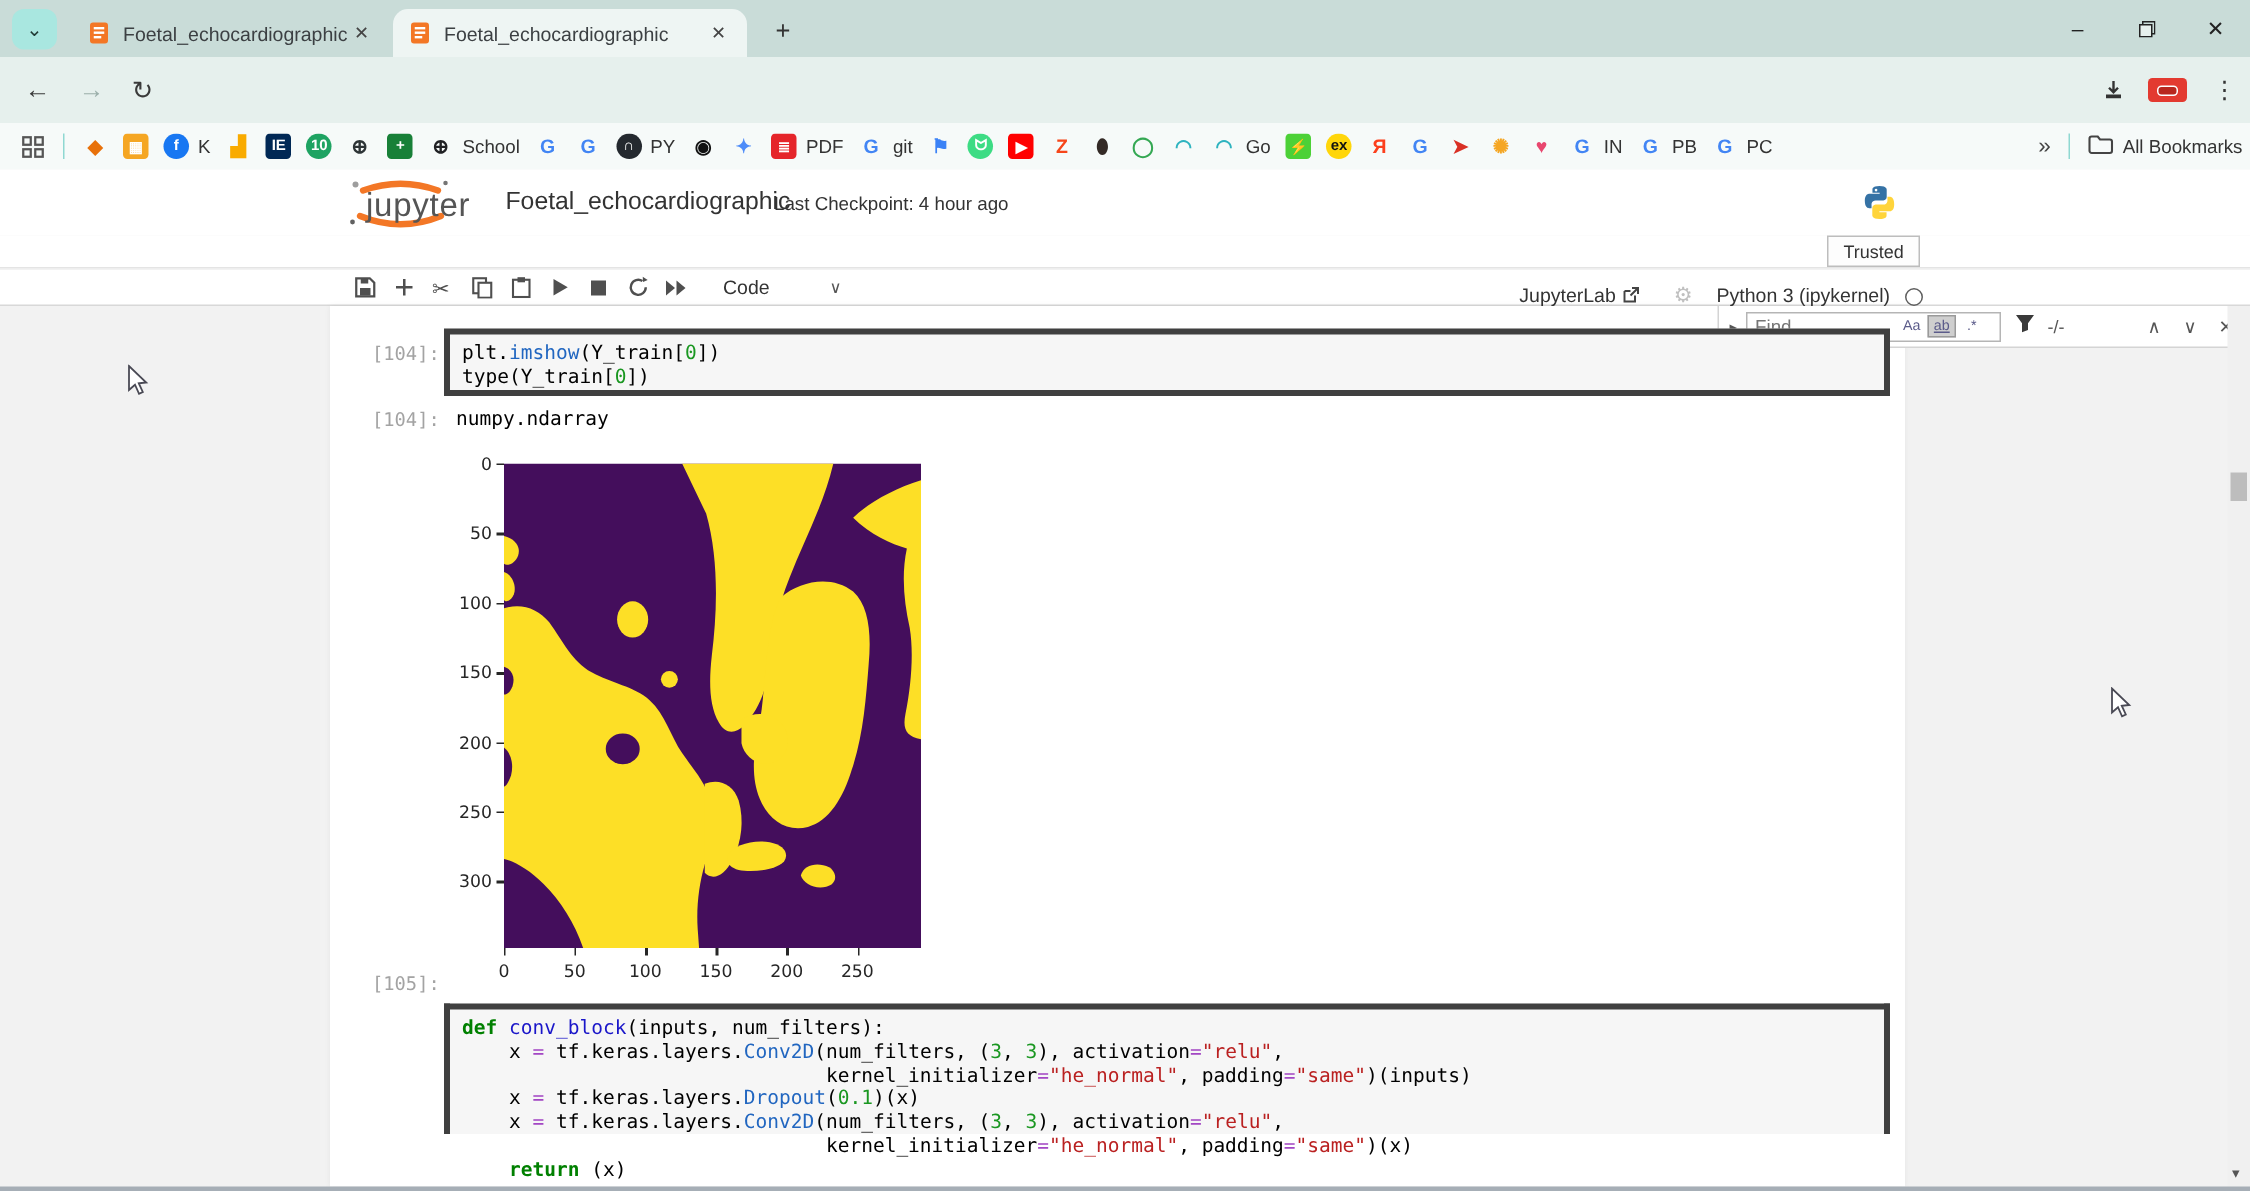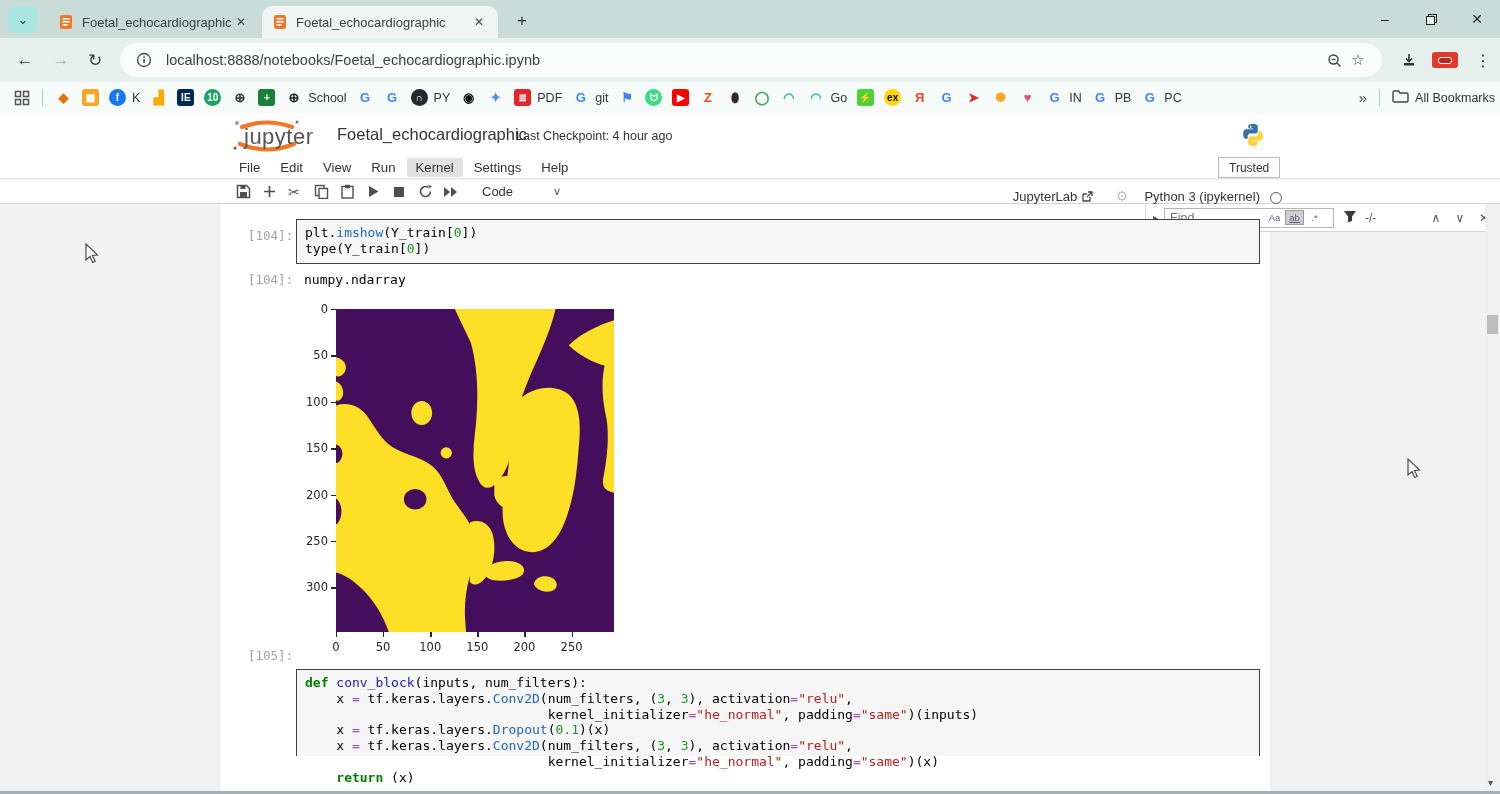--- a/index.html
+++ b/index.html
@@ -58,21 +58,21 @@
   #jl-link { font-size:13px; color:#333; display:flex; align-items:center; cursor:pointer; }
   #tb-gear { margin:0 16px 0 22px; color:#c0c0c0; font-size:14px; cursor:pointer; }
   #kernel-name { font-size:13px; color:#333; cursor:pointer; }
   #kernel-status { width:12px; height:12px; border:1.5px solid #5f5f5f; border-radius:50%; margin-left:10px; cursor:pointer; }
 
   
   #nb-area { position:absolute; left:0; top:204px; width:1500px; height:587px; background:#f2f2f2; }
   #nb-white { position:absolute; left:220px; top:0; width:1050px; height:587px; background:#fff; box-shadow:0 0 4px rgba(0,0,0,.06); }
 
   .prompt { position:absolute; font-family:"DejaVu Sans Mono", monospace; font-size:12.5px; color:#a3a3a3; }
-  .cell-input { position:absolute; left:296px; width:964px; background:#f6f6f6; border:1px solid #404040; padding:5px 8px; }
+  .cell-input { position:absolute; left:296px; width:964px; background:#f6f6f6; border:4px solid #404040; padding:5px 8px; }
   .code-line { font-family:"DejaVu Sans Mono", monospace; font-size:13px; line-height:16px; white-space:pre; color:#000; }
   #cell105 .code-line { line-height:15.8px; }
   .tok-k { color:#008000; font-weight:bold; }
   .tok-f { color:#1a16c9; }
   .tok-m { color:#2166c0; }
   .tok-n { color:#1a9721; }
   .tok-s { color:#ba2121; }
   .tok-o { color:#a347c4; }
   #out-text { position:absolute; left:304px; top:68px; font-family:"DejaVu Sans Mono", monospace; font-size:13px; color:#000; }
 
@@ -144,38 +144,20 @@
           </svg>
         </div>
       <div class="win-btn">✕</div>
     </div>
   </div>
 
   <div id="omnibox-row">
     <div class="nav-btn" style="left:10px">←</div>
     <div class="nav-btn disabled" style="left:46px">→</div>
     <div class="nav-btn" style="left:80px">↻</div>
-    <div id="addr-pill">
-      <span class="pill-ic">
-          <svg width="16" height="16">
-            <circle cx="8" cy="8" r="6.5" fill="none" stroke="#444" stroke-width="1.3"></circle>
-            <rect x="7.3" y="7" width="1.5" height="4" fill="#444"></rect>
-            <rect x="7.3" y="4.4" width="1.5" height="1.5" fill="#444"></rect>
-          </svg>
-        </span>
-      <span id="addr-url">localhost:8888/notebooks/Foetal_echocardiographic.ipynb</span>
-      <span class="pill-ic">
-          <svg width="15" height="15">
-            <circle cx="6.5" cy="6.5" r="4.5" fill="none" stroke="#444" stroke-width="1.4"></circle>
-            <line x1="10" y1="10" x2="13.5" y2="13.5" stroke="#444" stroke-width="1.4"></line>
-            <line x1="4.5" y1="6.5" x2="8.5" y2="6.5" stroke="#444" stroke-width="1.2"></line>
-          </svg>
-        </span>
-      <span class="pill-ic">☆</span>
-    </div>
     <div class="chrome-action" style="left:1396px">
         <svg width="16" height="16">
           <path d="M8 2 v7 M5 6.5 L8 9.5 L11 6.5" fill="none" stroke="#333" stroke-width="1.6"></path>
           <path d="M3 11 h10 v2.5 h-10 z" fill="#333"></path>
         </svg>
       </div>
     <div id="ext-badge">
         <i></i>
       </div>
     <div class="chrome-action" style="left:1470px">⋮</div>
@@ -330,29 +312,20 @@
     <span id="jp-title">Foetal_echocardiographic</span>
     <span id="jp-checkpoint">Last Checkpoint: 4 hour ago</span>
     <span id="py-badge"><svg width="24" height="24">
           <path d="M12 1 c-5 0 -4.7 2.2 -4.7 2.2 v2.3 h4.8 v0.7 H5.4 c0 0 -3.2 -0.4 -3.2 4.7 c0 5.1 2.8 4.9 2.8 4.9 h1.7 v-2.4 c0 0 -0.1 -2.8 2.7 -2.8 h4.8 c0 0 2.6 0 2.6 -2.5 V3.5 C16.8 3.5 17.2 1 12 1 z" fill="#3572a5"></path>
           <path d="M12 23 c5 0 4.7 -2.2 4.7 -2.2 v-2.3 h-4.8 v-0.7 h6.7 c0 0 3.2 0.4 3.2 -4.7 c0 -5.1 -2.8 -4.9 -2.8 -4.9 h-1.7 v2.4 c0 0 0.1 2.8 -2.7 2.8 h-4.8 c0 0 -2.6 0 -2.6 2.5 v4.1 C7.2 20.5 6.8 23 12 23 z" fill="#ffd43b"></path>
           <circle cx="9.7" cy="3.7" r="0.9" fill="#fff"></circle>
         </svg></span>
   </div>
 
   <div id="menu-row">
-    <div id="menu-items" style="display:flex">
-        <div class="menu-item">File</div>
-        <div class="menu-item">Edit</div>
-        <div class="menu-item">View</div>
-        <div class="menu-item">Run</div>
-        <div class="menu-item active">Kernel</div>
-        <div class="menu-item">Settings</div>
-        <div class="menu-item">Help</div>
-      </div>
     <div id="trusted-btn">Trusted</div>
   </div>
 
   <div id="toolbar-row">
     <div id="tb-icons" style="display:flex">
         <div class="tb-btn">
           <svg width="15" height="15">
             <path d="M1.5,1.5 h9 l3,3 v9 h-12 z" fill="none" stroke="#4f4f4f" stroke-width="1.5"></path>
             <rect x="4" y="8" width="7" height="5" fill="#4f4f4f"></rect>
             <rect x="4.5" y="1.5" width="5" height="3.5" fill="#4f4f4f"></rect>

